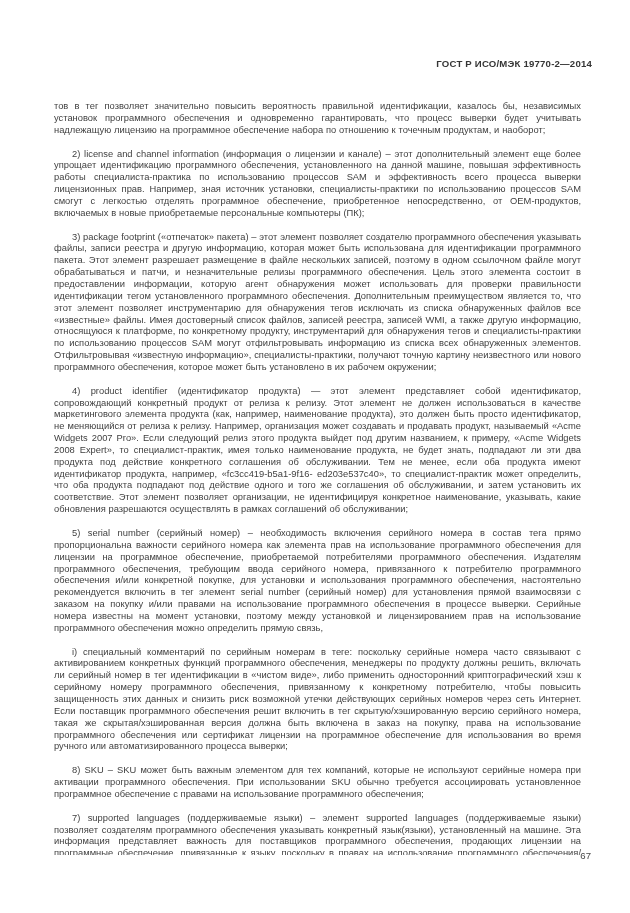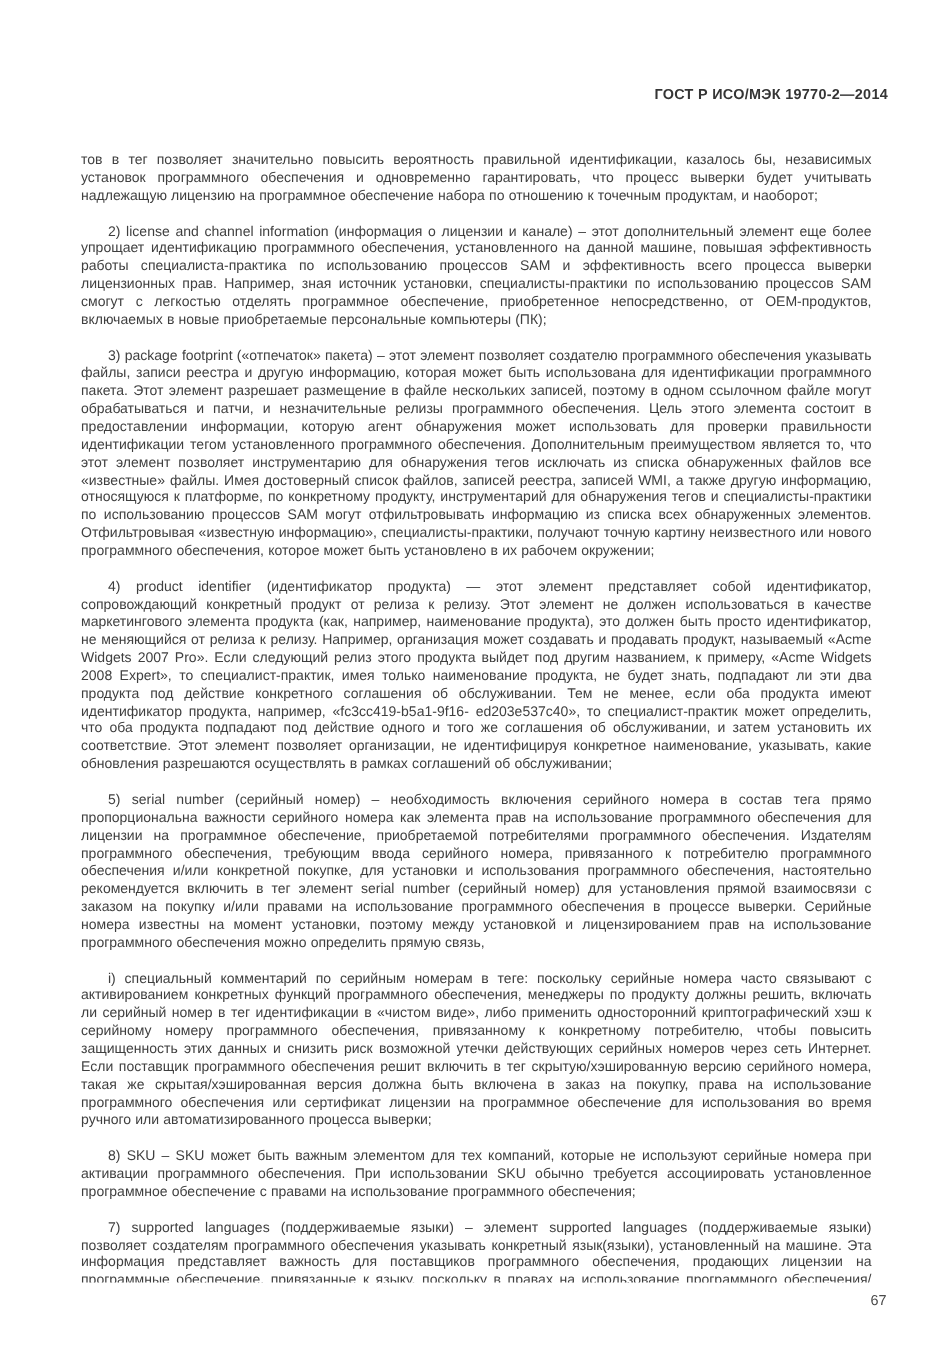--- a/index.html
+++ b/index.html
@@ -41,21 +41,21 @@
     margin: 12px;
     padding: 0;
     text-indent: 18px;
   }
   p.para.noindent {
     text-indent: 0;
   }
   .page-number {
     position: absolute;
     right: 39px;
-    bottom: 40px;
+    bottom: 52px;
     font-size: 9.6px;
     color: #4a4a4a;
   }
 </style>
 </head>
 <body>
 
 <div class="page">
 
   <div class="doc-header">ГОСТ Р ИСО/МЭК 19770-2—2014</div>

